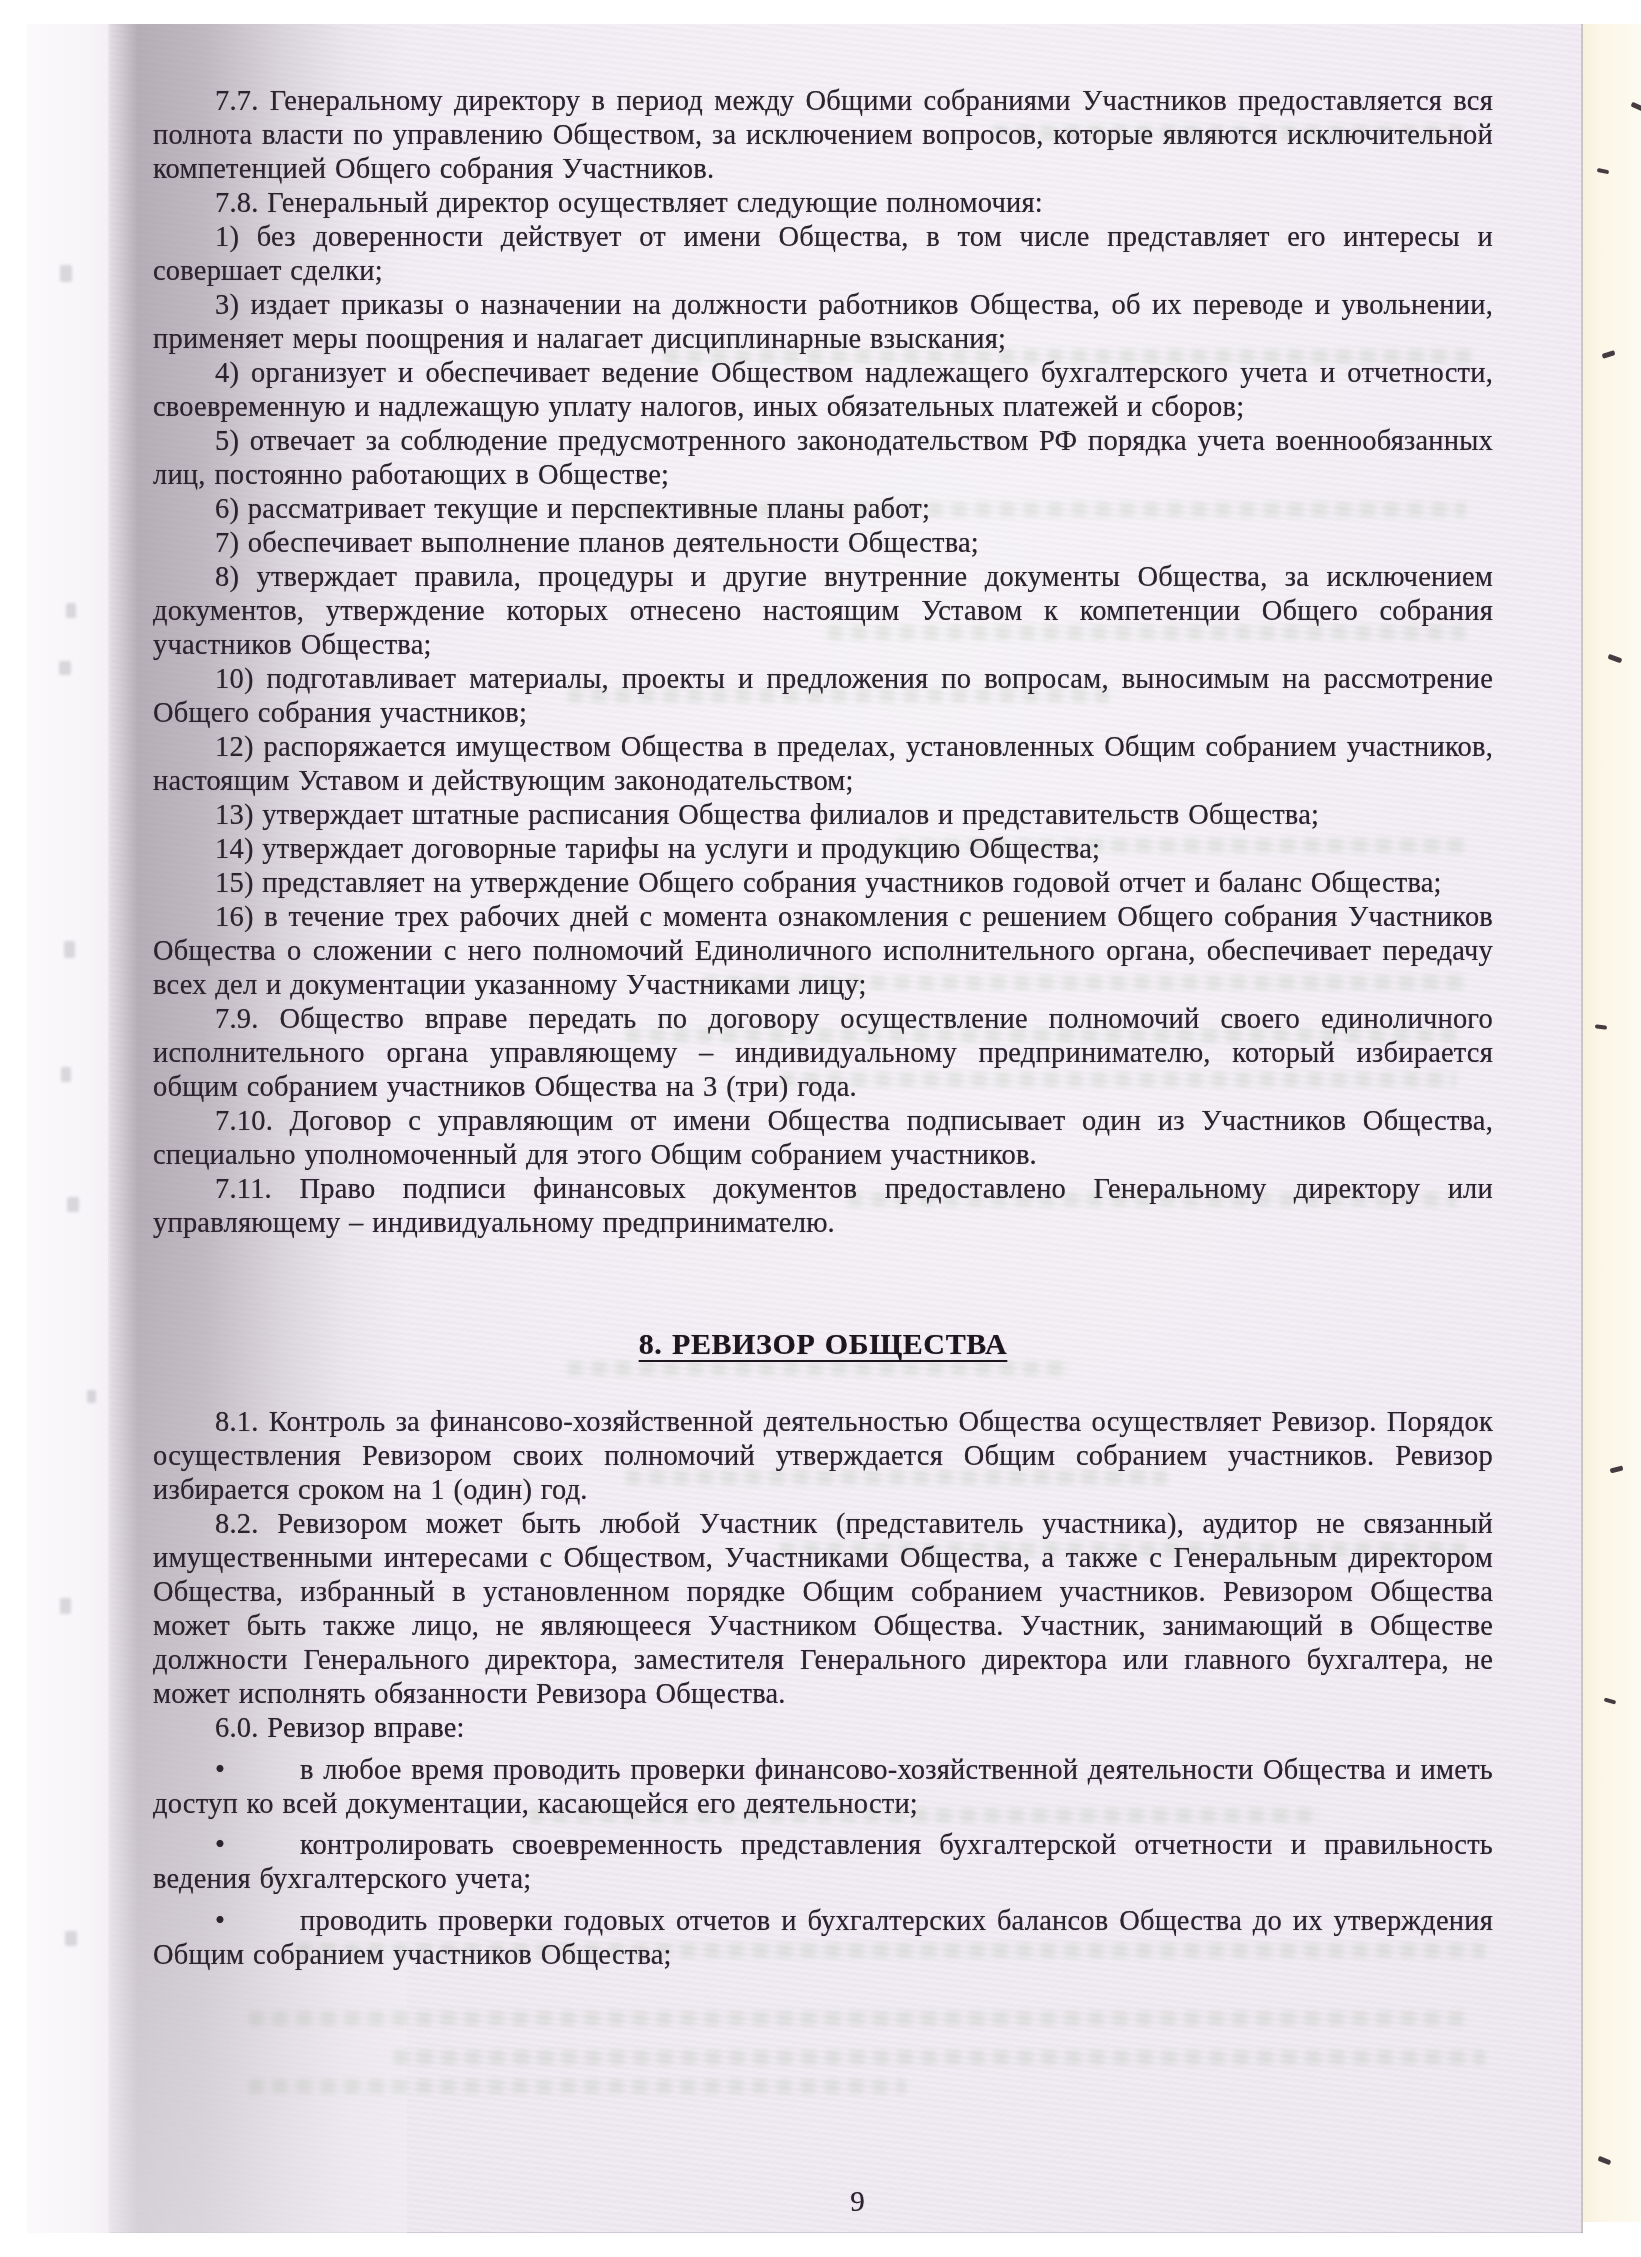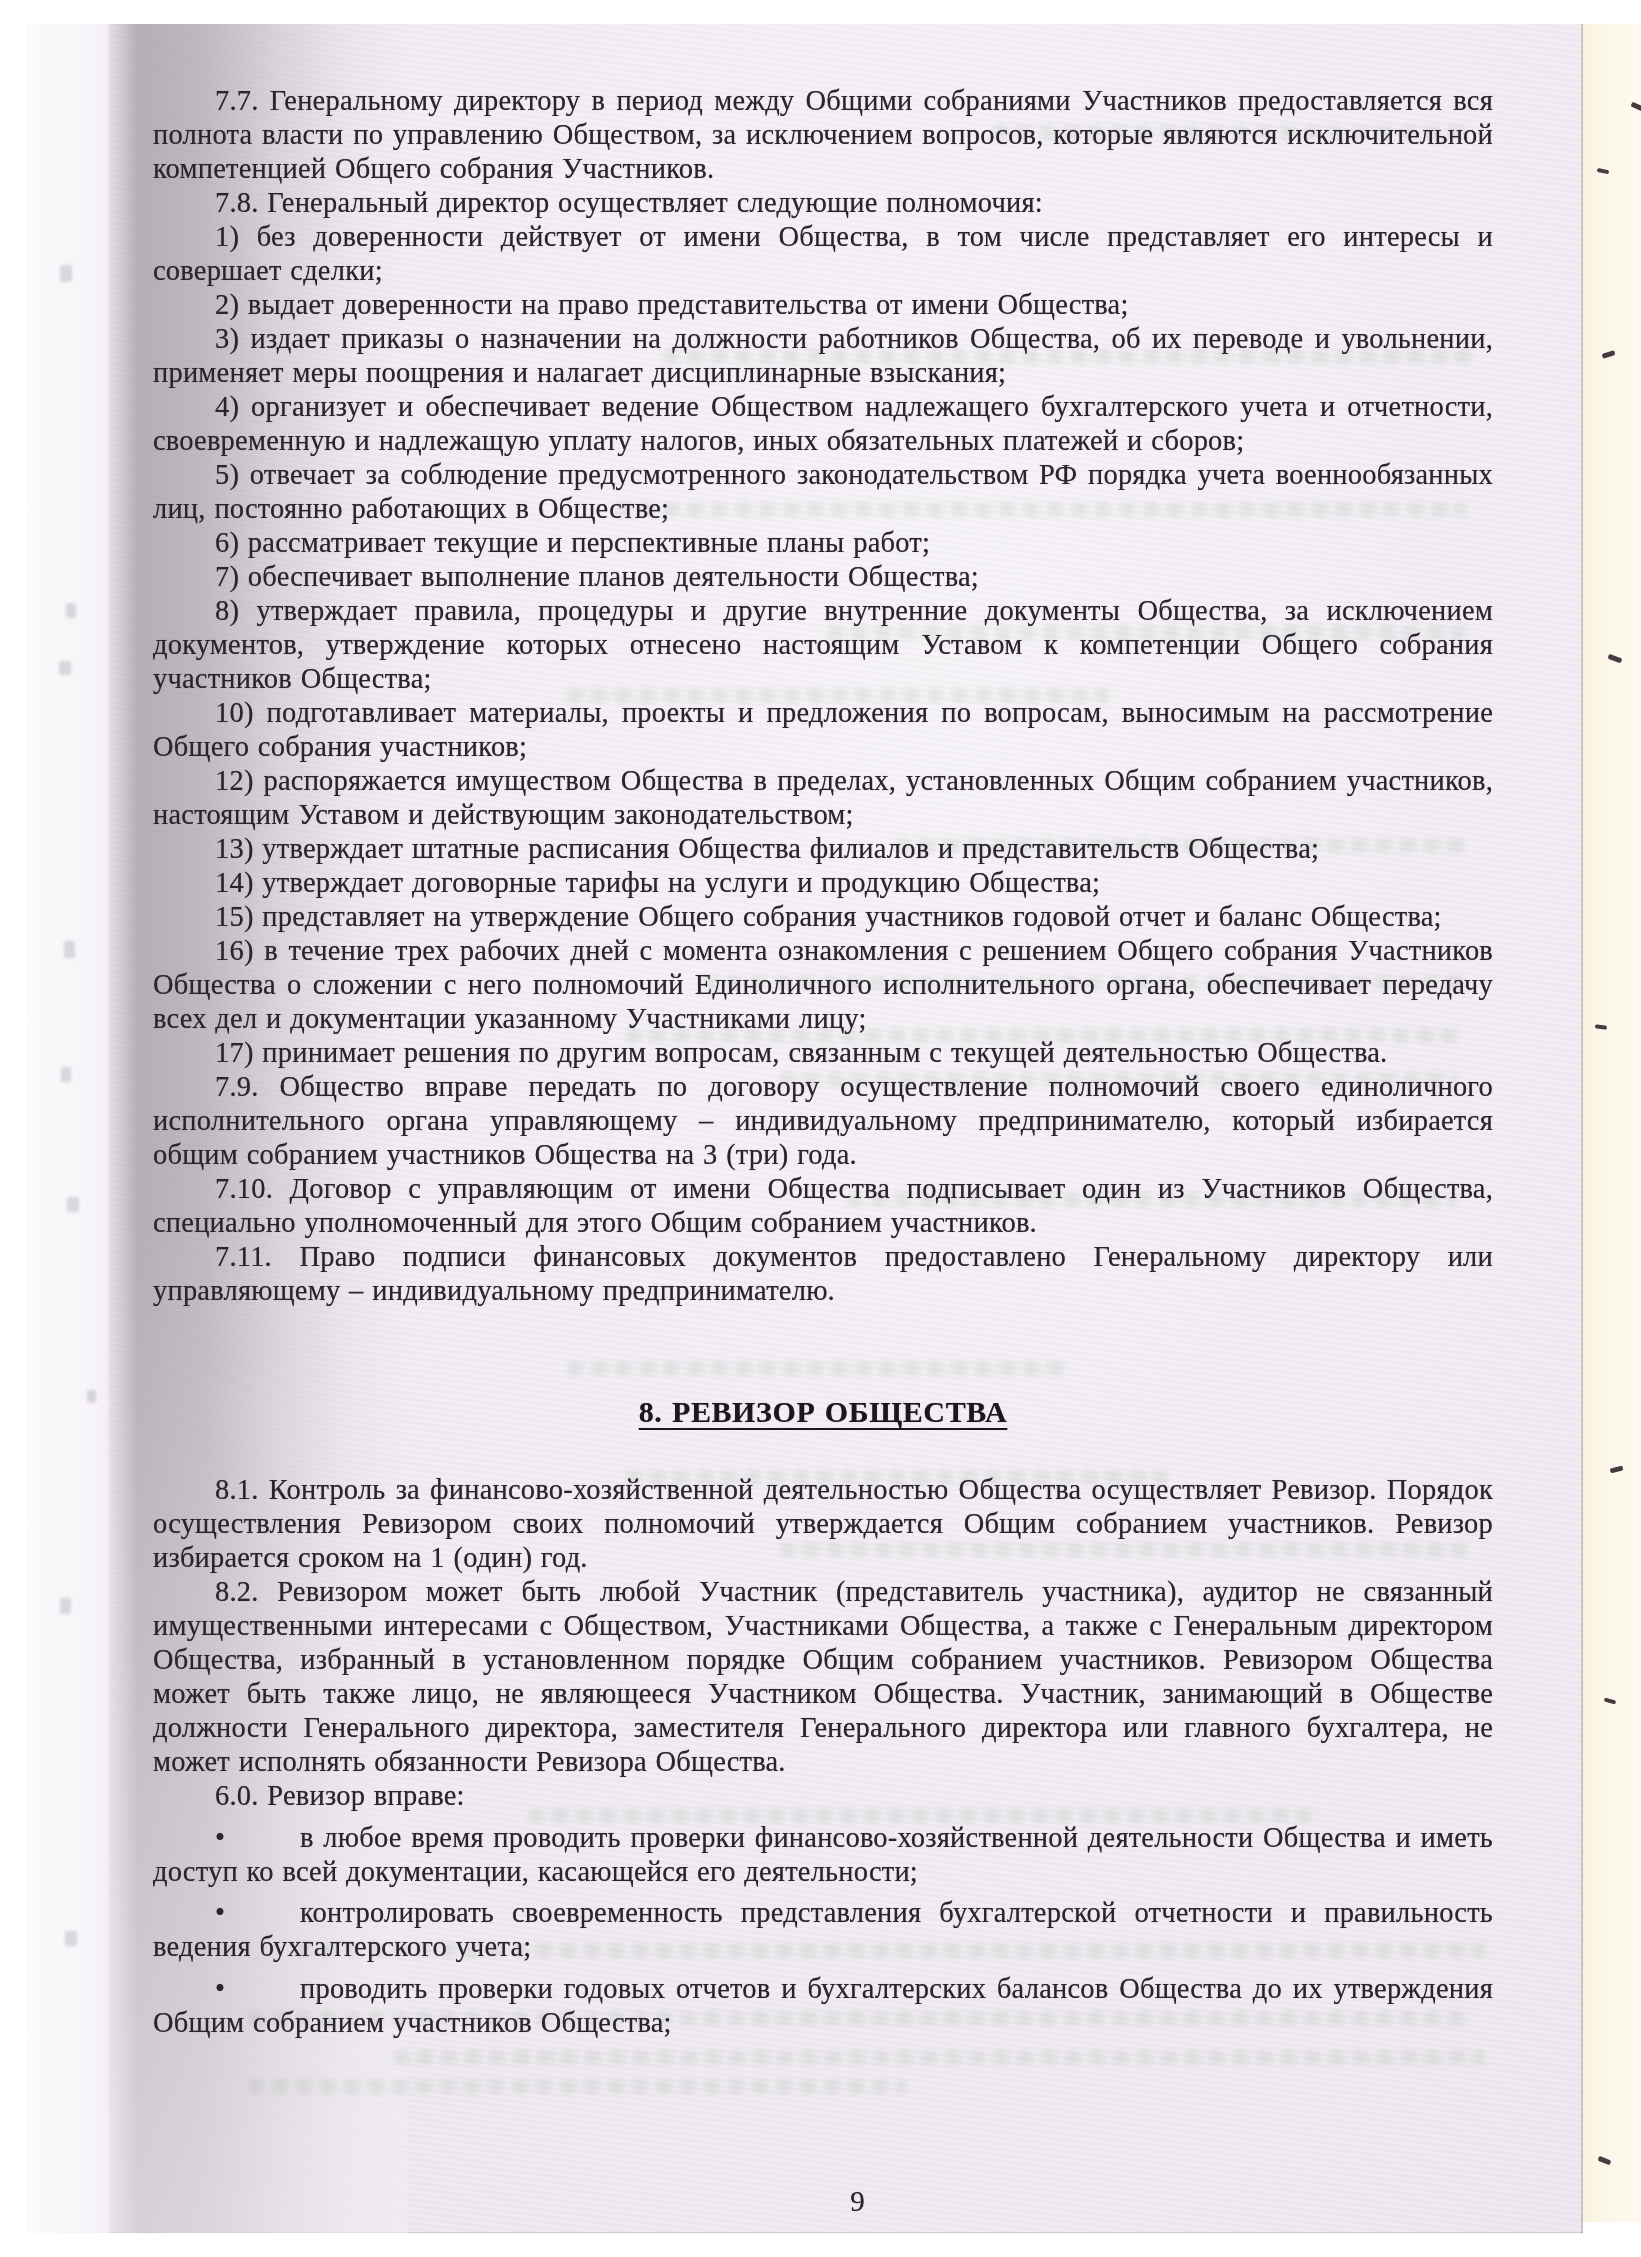--- a/index.html
+++ b/index.html
@@ -173,34 +173,32 @@
     <div class="bleed" style="left:502px;  top:1784px; width:792px;"></div>
     <div class="bleed" style="left:270px;  top:1919px; width:1188px;"></div>
     <div class="bleed" style="left:222px;  top:1987px; width:1217px;"></div>
     <div class="bleed" style="left:367px;  top:2026px; width:1091px;"></div>
     <div class="bleed" style="left:222px;  top:2055px; width:657px;"></div>
 
     <div class="text-column" id="text-column" style="color: rgb(43, 36, 46);">
         <p>7.7. Генеральному директору в период между Общими собраниями Участников предоставляется вся полнота власти по управлению Обществом, за исключением вопросов, которые являются исключительной компетенцией Общего собрания Участников.</p>
         <p>7.8. Генеральный директор осуществляет следующие полномочия:</p>
         <p>1) без доверенности действует от имени Общества, в том числе представляет его интересы и совершает сделки;</p>
-        <p>2) выдает доверенности на право представительства от имени Общества;</p>
         <p>3) издает приказы о назначении на должности работников Общества, об их переводе и увольнении, применяет меры поощрения и налагает дисциплинарные взыскания;</p>
         <p>4) организует и обеспечивает ведение Обществом надлежащего бухгалтерского учета и отчетности, своевременную и надлежащую уплату налогов, иных обязательных платежей и сборов;</p>
         <p>5) отвечает за соблюдение предусмотренного законодательством РФ порядка учета военнообязанных лиц, постоянно работающих в Обществе;</p>
         <p>6) рассматривает текущие и перспективные планы работ;</p>
         <p>7) обеспечивает выполнение планов деятельности Общества;</p>
         <p>8) утверждает правила, процедуры и другие внутренние документы Общества, за исключением документов, утверждение которых отнесено настоящим Уставом к компетенции Общего собрания участников Общества;</p>
         <p>10) подготавливает материалы, проекты и предложения по вопросам, выносимым на рассмотрение Общего собрания участников;</p>
         <p>12) распоряжается имуществом Общества в пределах, установленных Общим собранием участников, настоящим Уставом и действующим законодательством;</p>
         <p>13) утверждает штатные расписания Общества филиалов и представительств Общества;</p>
         <p>14) утверждает договорные тарифы на услуги и продукцию Общества;</p>
         <p>15) представляет на утверждение Общего собрания участников годовой отчет и баланс Общества;</p>
         <p>16) в течение трех рабочих дней с момента ознакомления с решением Общего собрания Участников Общества о сложении с него полномочий Единоличного исполнительного органа, обеспечивает передачу всех дел и документации указанному Участниками лицу;</p>
-        <p>17) принимает решения по другим вопросам, связанным с текущей деятельностью Общества.</p>
         <p>7.9. Общество вправе передать по договору осуществление полномочий своего единоличного исполнительного органа управляющему – индивидуальному предпринимателю, который избирается общим собранием участников Общества на 3 (три) года.</p>
         <p>7.10. Договор с управляющим от имени Общества подписывает один из Участников Общества, специально уполномоченный для этого Общим собранием участников.</p>
         <p>7.11. Право подписи финансовых документов предоставлено Генеральному директору или управляющему – индивидуальному предпринимателю.</p>
         <p class="heading">8. РЕВИЗОР ОБЩЕСТВА</p>
         <p>8.1. Контроль за финансово-хозяйственной деятельностью Общества осуществляет Ревизор. Порядок осуществления Ревизором своих полномочий утверждается Общим собранием участников. Ревизор избирается сроком на 1 (один) год.</p>
         <p>8.2. Ревизором может быть любой Участник (представитель участника), аудитор не связанный имущественными интересами с Обществом, Участниками Общества, а также с Генеральным директором Общества, избранный в установленном порядке Общим собранием участников. Ревизором Общества может быть также лицо, не являющееся Участником Общества. Участник, занимающий в Обществе должности Генерального директора, заместителя Генерального директора или главного бухгалтера, не может исполнять обязанности Ревизора Общества.</p>
         <p>6.0. Ревизор вправе:</p>
         <p class="bullet"><span class="dot">•</span><span class="gap"></span>в любое время проводить проверки финансово-хозяйственной деятельности Общества и иметь доступ ко всей документации, касающейся его деятельности;</p>
         <p class="bullet"><span class="dot">•</span><span class="gap"></span>контролировать своевременность представления бухгалтерской отчетности и правильность ведения бухгалтерского учета;</p>
         <p class="bullet"><span class="dot">•</span><span class="gap"></span>проводить проверки годовых отчетов и бухгалтерских балансов Общества до их утверждения Общим собранием участников Общества;</p>

